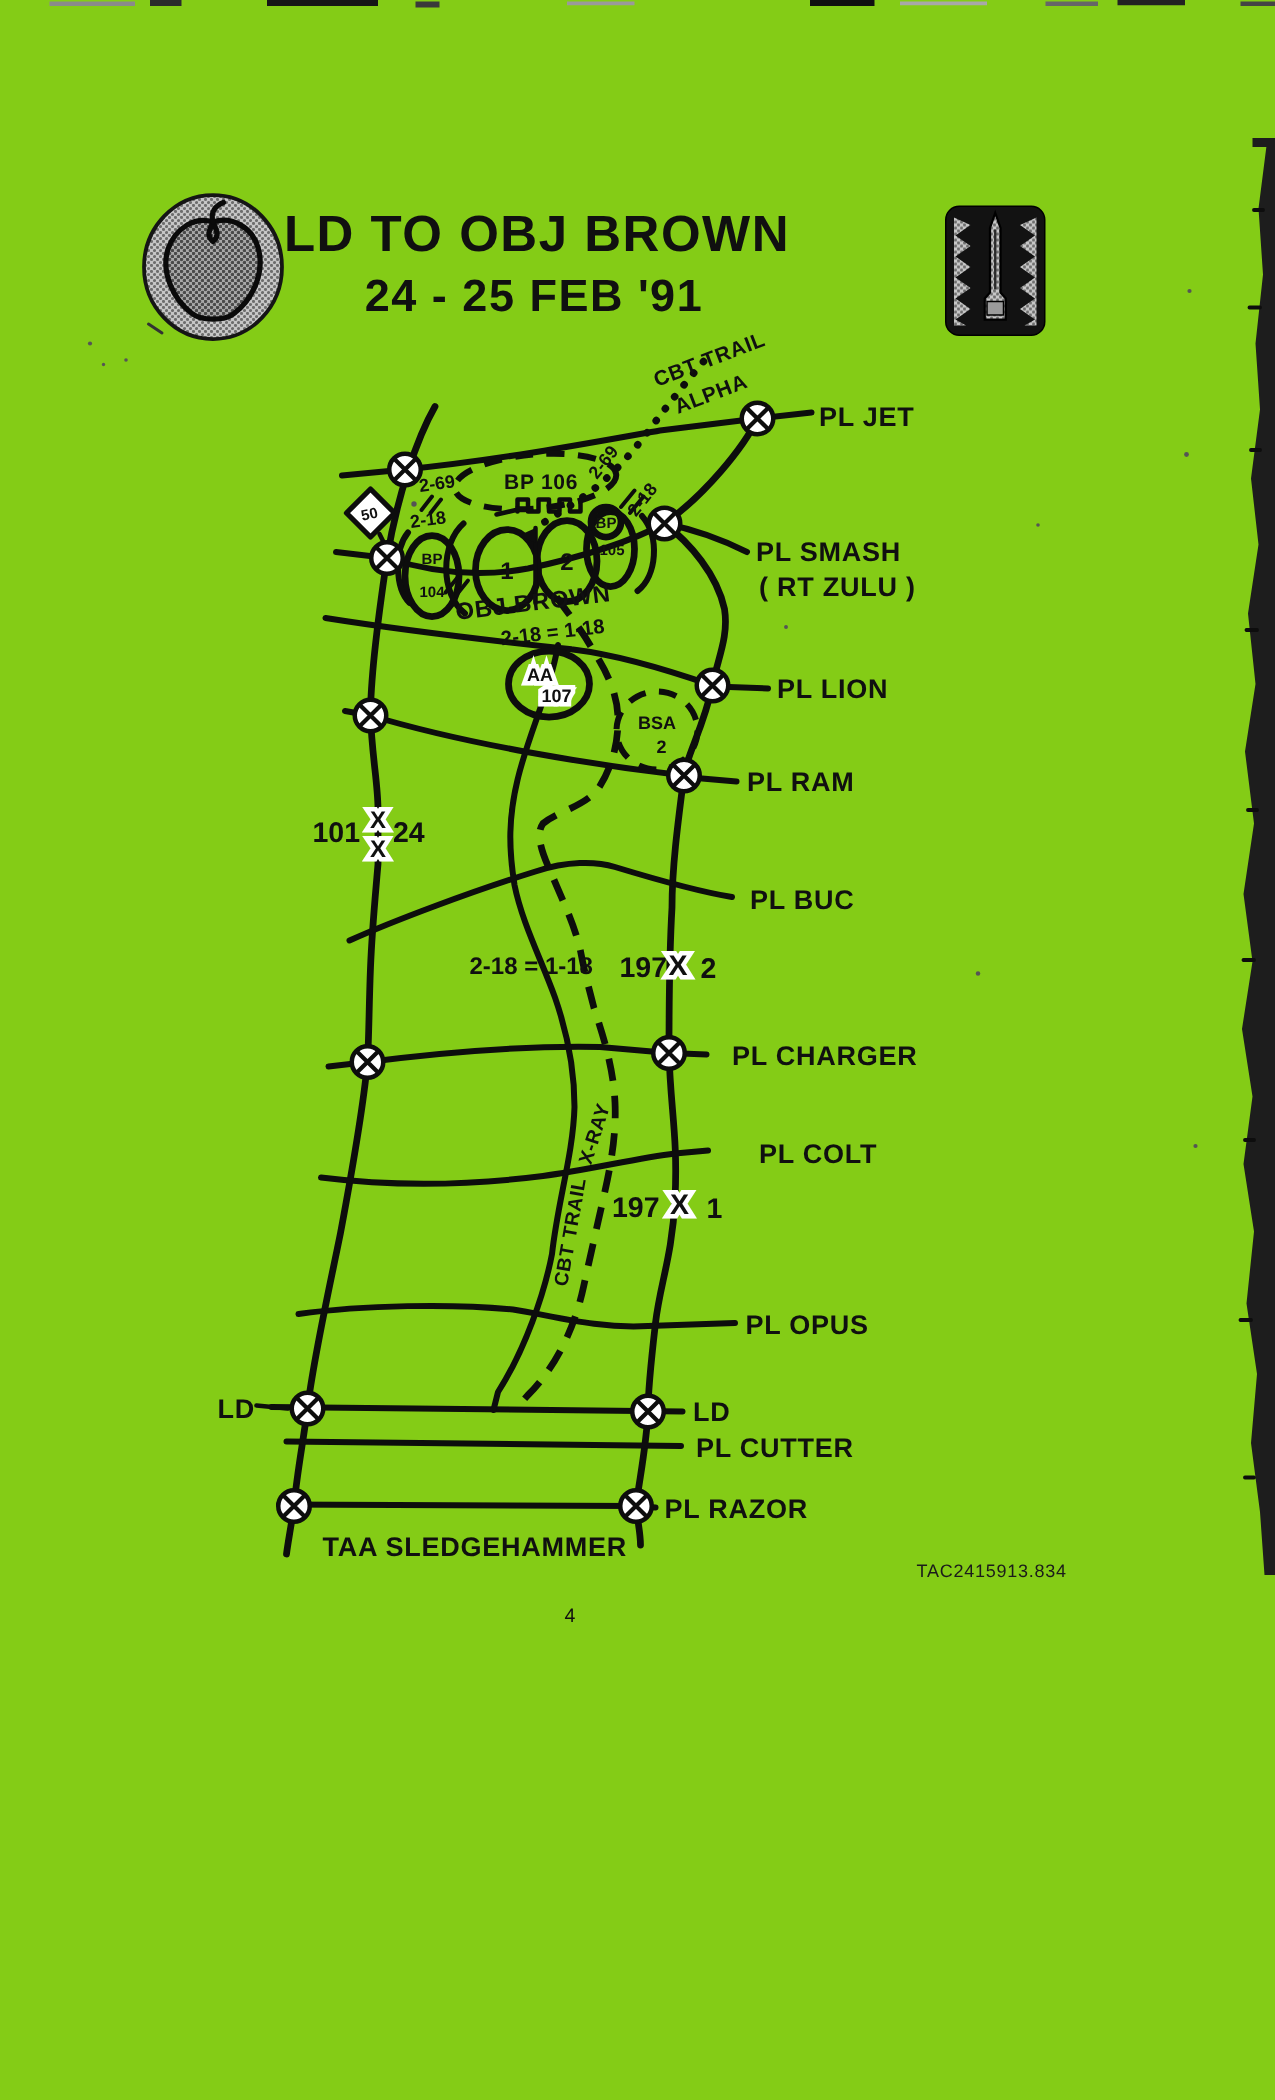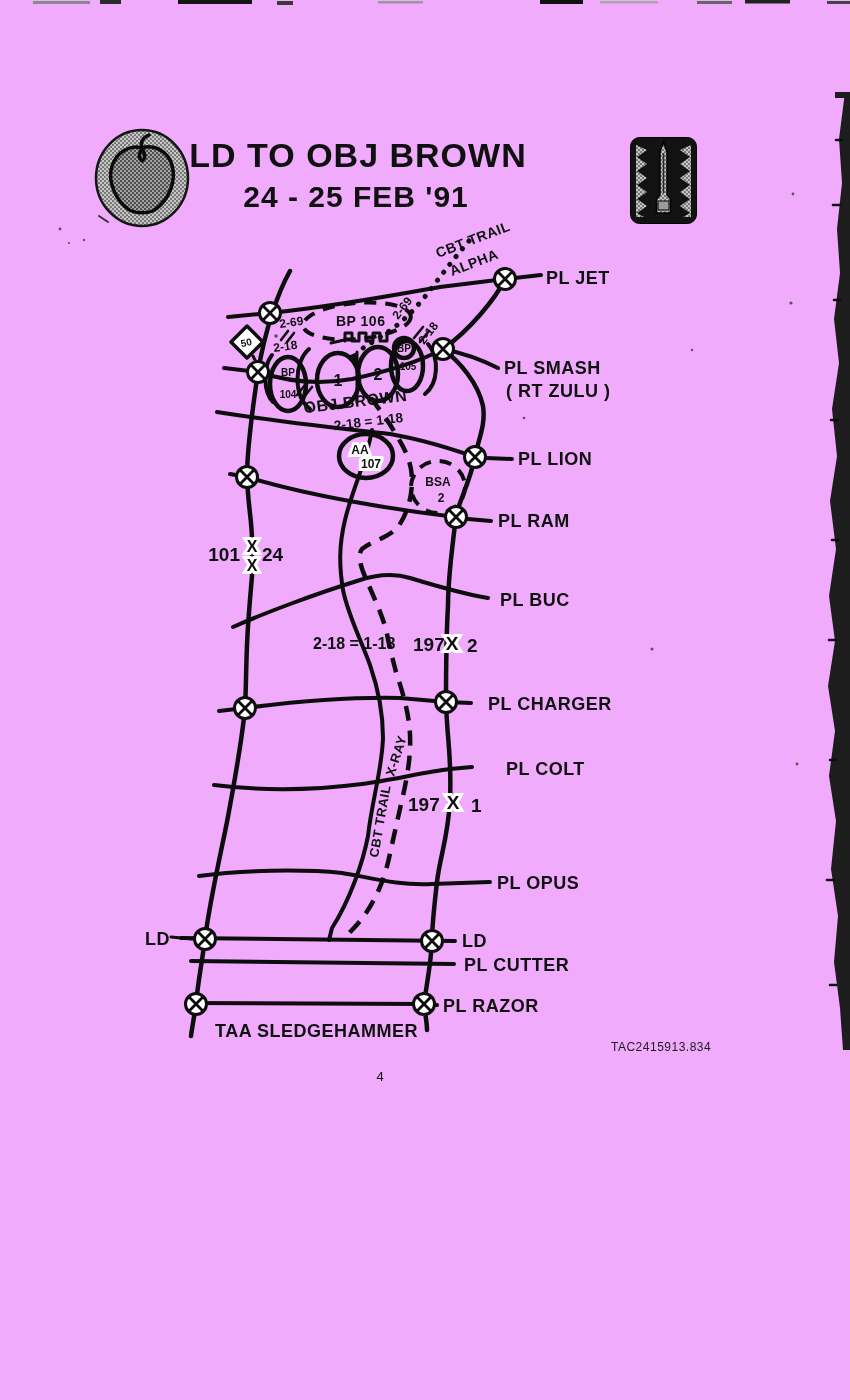--- a/index.html
+++ b/index.html
@@ -1,16 +1,16 @@
 <!DOCTYPE html>
 <html><head>
 <meta charset="utf-8">
 <style>
   html,body{margin:0;padding:0;background:#e9e9e9;}
-  .page{position:relative;width:850px;height:1400px;background:#f0abfc;margin:0 auto;overflow:hidden;}
+  .page{position:relative;width:850px;height:1400px;background:#84cc16;margin:0 auto;overflow:hidden;}
   svg{position:absolute;inset:0;}
   svg text{font-family:"Liberation Sans","DejaVu Sans",sans-serif;fill:#101010;}
   .t-title{font-size:34px;font-weight:bold;letter-spacing:1px;}
   .t-title2{font-size:30px;font-weight:bold;letter-spacing:1px;}
   .t-pl{font-size:18px;font-weight:700;letter-spacing:.5px;}
   .t-sm{font-size:12px;font-weight:700;}
   .t-xs{font-size:10px;font-weight:700;}
   .t-num{font-size:16px;font-weight:700;}
   .t-big{font-size:19px;font-weight:700;}
   .t-bdy{font-size:16px;font-weight:700;}

